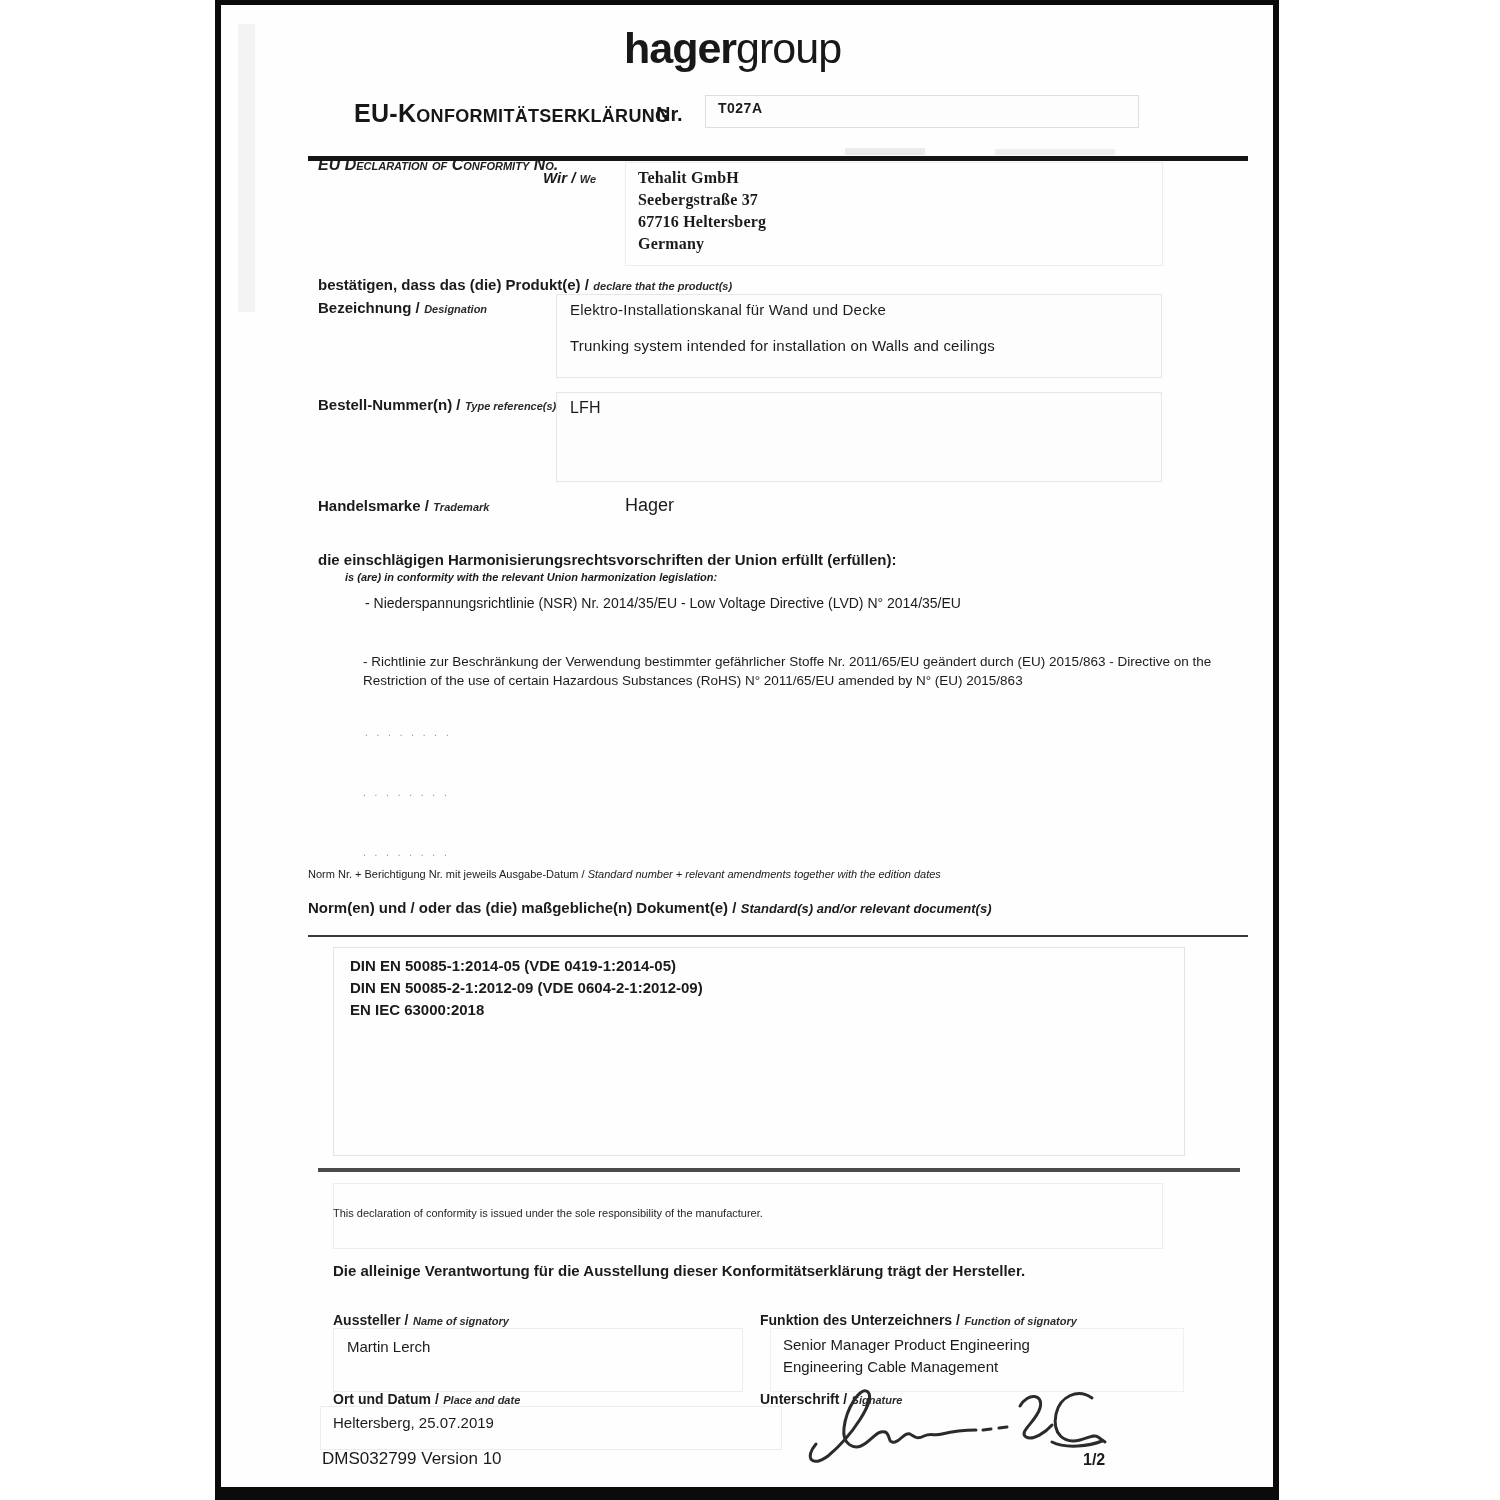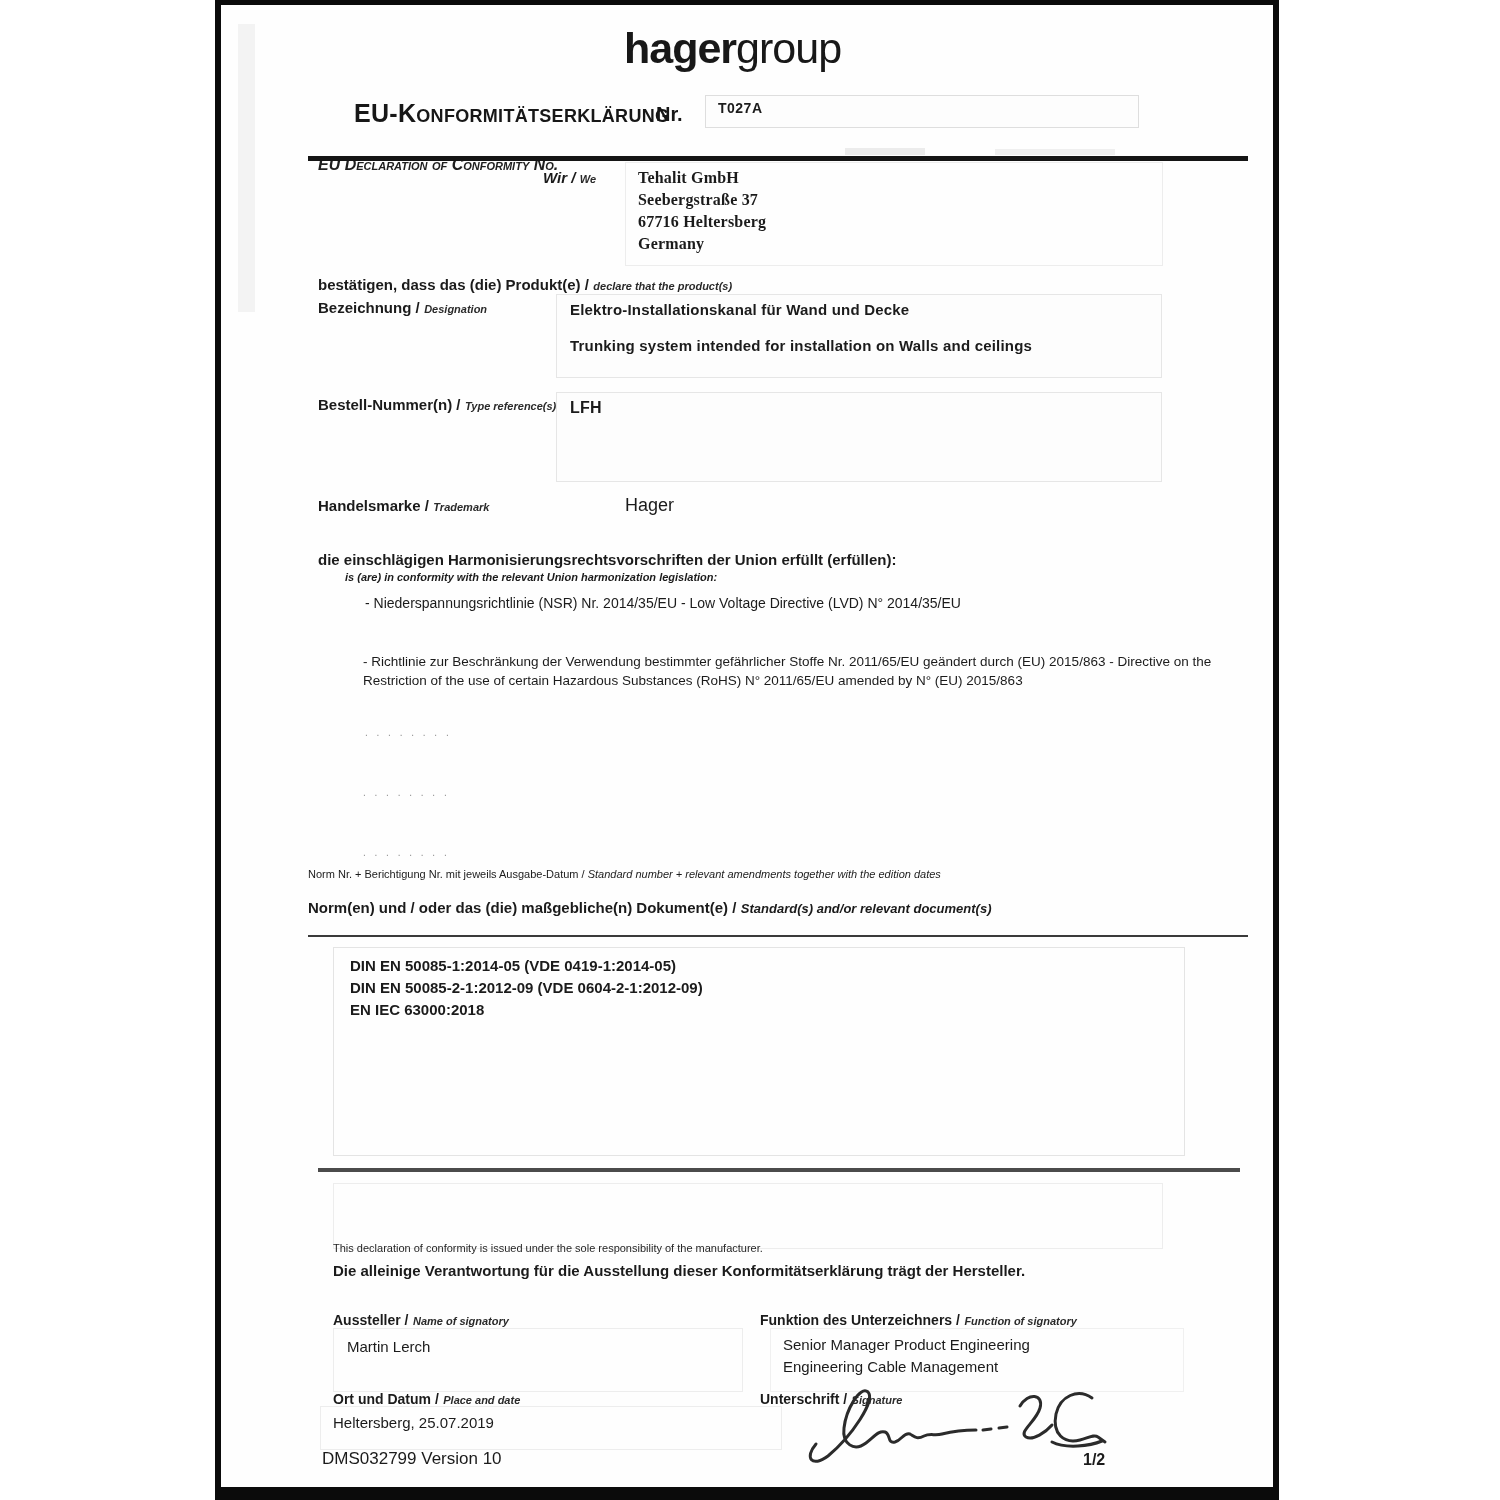--- a/index.html
+++ b/index.html
@@ -32,42 +32,42 @@
   .lbl-de{font-weight:bold;font-size:15px;color:#1b1b1b;}
   .lbl-de.it{font-style:italic;}
   .lbl-en{font-weight:bold;font-style:italic;font-size:11px;color:#2a2a2a;}
   .addrbox{left:625px;top:162px;width:536px;height:102px;border:1px solid #ededed;}
   .addr{left:638px;top:167px;font-size:16px;font-weight:bold;line-height:22px;letter-spacing:0.2px;white-space:nowrap;font-family:Liberation Serif, serif;}
   
   .intro{left:318px;top:276px;white-space:nowrap;}
   
   .row-label{white-space:nowrap;}
   .fieldbox{border:1px solid #e6e6e6;background:#fdfdfd;}
-  .val-bold{font-size:15px;font-weight:bold;letter-spacing:0.2px;white-space:nowrap;}
+  .val-bold{font-size:15px;font-weight:normal;letter-spacing:0.2px;white-space:nowrap;}
   .val-reg{font-size:18px;font-weight:normal;white-space:nowrap;}
   
   .leg-head{left:318px;top:551px;font-size:15px;font-weight:bold;white-space:nowrap;}
   .leg-sub{left:345px;top:571px;font-size:11px;font-weight:bold;font-style:italic;white-space:nowrap;}
   .leg-item1{left:365px;top:595px;font-size:14px;white-space:nowrap;}
   .leg-item2{left:363px;top:652px;width:862px;font-size:13.5px;line-height:19px;}
   .dots{font-size:10px;letter-spacing:3px;color:#8f8f8f;white-space:nowrap;}
   
   .norm-head{left:308px;top:899px;white-space:nowrap;}
   .norm-head .de{font-weight:bold;font-size:15px;}
   .norm-head .en{font-weight:bold;font-style:italic;font-size:13px;}
   .norm-sub{left:308px;top:868px;white-space:nowrap;font-size:11px;}
   .norm-sub .en{font-style:italic;}
   .rule-thin{left:308px;top:935px;width:940px;height:2px;background:#3a3a3a;}
   .stdbox{left:333px;top:947px;width:850px;height:207px;border:1px solid #e4e4e4;}
   .stdlist{left:350px;top:955px;font-size:15px;font-weight:bold;line-height:22px;white-space:nowrap;}
   .rule-mid{left:318px;top:1168px;width:922px;height:4px;background:#4b4b4b;}
   .emptybox{left:333px;top:1183px;width:828px;height:64px;border:1px solid #ededed;}
   
   .resp-de{left:333px;top:1262px;font-size:15px;font-weight:bold;white-space:nowrap;}
-  .resp-en{left:333px;top:1242px;font-size:11px;color:#262626;white-space:nowrap;}
+  .resp-en{left:333px;top:1207px;font-size:11px;color:#262626;white-space:nowrap;}
   
   .sig-label{white-space:nowrap;}
   .sig-label .lbl-de{font-size:14px;}
   .namebox{left:333px;top:1328px;width:408px;height:62px;border:1px solid #ededed;}
   .funcbox{left:770px;top:1328px;width:412px;height:62px;border:1px solid #f0f0f0;}
   .placebox{left:320px;top:1406px;width:460px;height:42px;border:1px solid #ededed;}
   .sig-val{font-size:15px;white-space:nowrap;}
   .sig-svg{left:800px;top:1382px;}
   
   .foot-ref{left:322px;top:1449px;font-size:17px;white-space:nowrap;}

